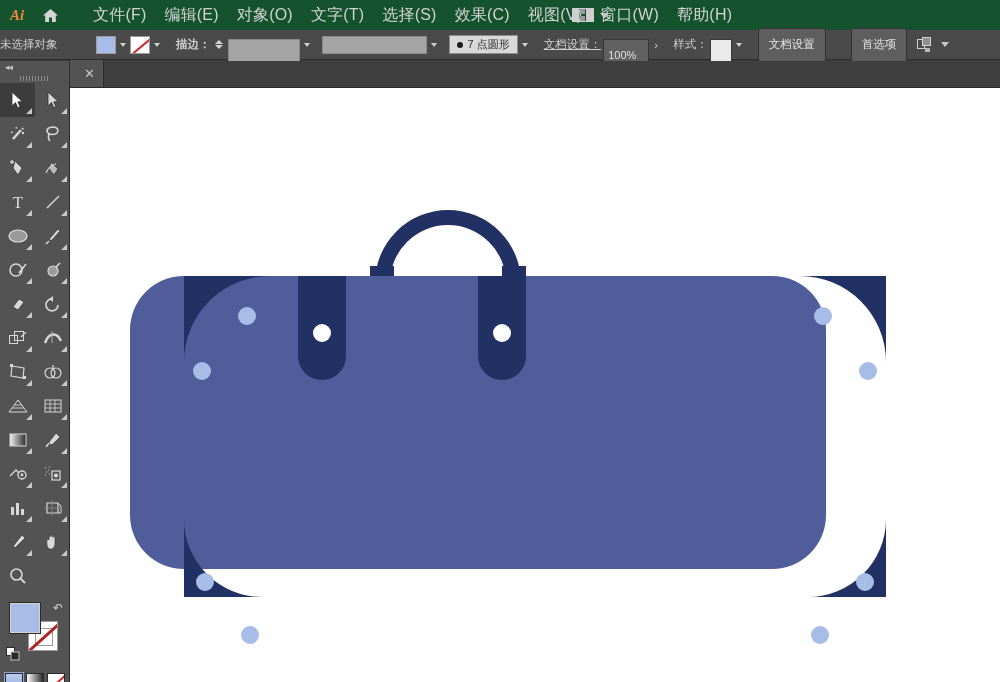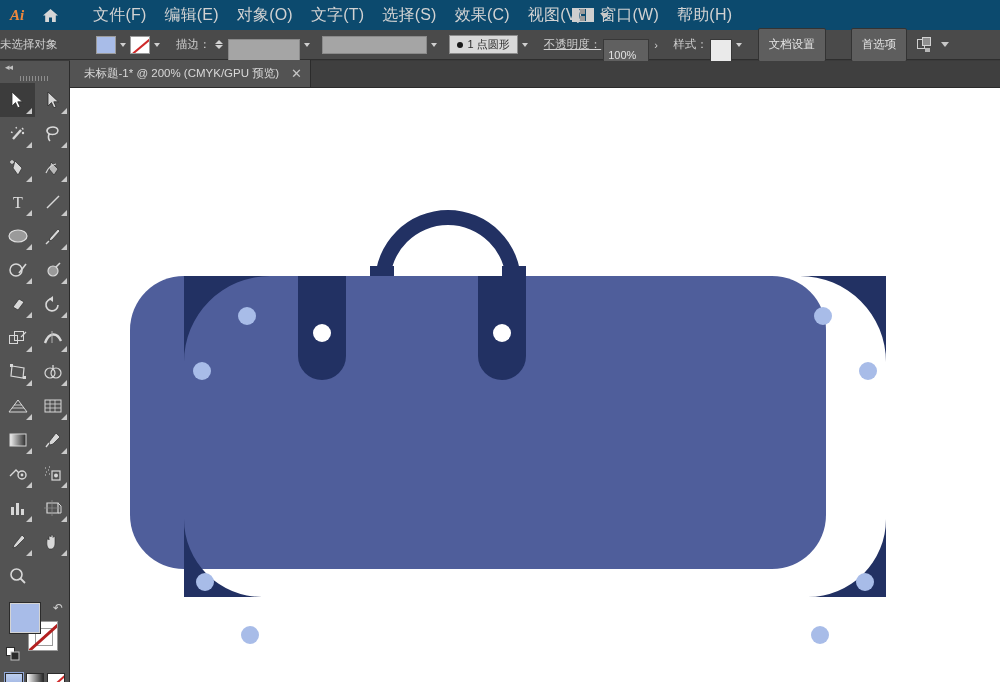--- a/index.html
+++ b/index.html
@@ -7,21 +7,21 @@
     width: 1000px; height: 682px;
     background: #3a3a3a;
     font-family: "Liberation Sans", "DejaVu Sans", sans-serif;
     overflow: hidden;
   }
   #app { position: relative; width: 1000px; height: 682px; }
 
   
   .menubar {
     position: absolute; left: 0; top: 0; width: 1000px; height: 30px;
-    background: #0c4a6e;
+    background: #14532d;
     display: flex; align-items: center;
   }
   .ai-logo {
     width: 34px; height: 30px; display: flex; align-items: center; justify-content: center;
     color: #f0883c; font-size: 15px; font-weight: bold; font-style: italic;
     font-family: "Liberation Serif", serif;
   }
   .home-icon {
     width: 32px; height: 30px; display: flex; align-items: center; justify-content: center;
   }
@@ -208,45 +208,45 @@
     <div class="swatch-box"></div>
     <div class="mini-caret">
         <i></i>
       </div>
 
     <div class="swatch-none"></div>
     <div class="mini-caret">
         <i></i>
       </div>
 
-    <div class="cb-label" style="margin-left:12px;">描边：</div>
+    <div class="cb-label" style="margin-left:12px;font-weight:bold;">描边：</div>
 
     <div class="stepper" style="margin-left:4px;">
       <i class="up"></i>
         <i class="dn"></i>
     </div>
     <div class="field wide disabled" style="margin-left:3px;"></div>
     <div class="mini-caret">
         <i></i>
       </div>
 
     <div class="profile-long" style="margin-left:8px;"></div>
     <div class="mini-caret">
         <i></i>
       </div>
 
     <div class="brush-field" style="margin-left:8px;">
       <span class="dot-black"></span>
-      <span>1 点圆形</span>
+      <span>7 点圆形</span>
     </div>
     <div class="mini-caret">
         <i></i>
       </div>
 
-    <div class="cb-label" style="margin-left:12px; text-decoration: underline;">不透明度：</div>
+    <div class="cb-label" style="margin-left:12px; text-decoration: underline;">文档设置：</div>
     <div class="field opacity" style="margin-left:2px;">100%</div>
     <div class="arrow-right">›</div>
 
     <div class="cb-label" style="margin-left:10px;">样式：</div>
     <div class="field white" style="margin-left:2px;"></div>
     <div class="mini-caret">
         <i></i>
       </div>
 
     <div class="btn" style="margin-left:12px;">文档设置</div>
@@ -255,21 +255,20 @@
     <svg class="doc-icon" viewBox="0 0 18 16">
       <rect x="0.5" y="2.5" width="7" height="9" fill="none" stroke="#cfcfcf"></rect>
       <rect x="5.5" y="0.5" width="8" height="8" fill="#8f8f8f" stroke="#d2d2d2"></rect>
       <path d="M8 11 L13 11 L13 15 L8 15 Z" fill="#b6b6b6"></path>
     </svg>
     <div class="caret" style="margin-left:6px;"></div>
   </div>
 
   <div class="tabbar">
     <div class="doctab">
-      <span class="doctab-title">未标题-1* @ 200% (CMYK/GPU 预览)</span>
       <span class="tab-close">✕</span>
     </div>
   </div>
 
   <div class="toolpanel">
     <div class="tp-collapse">
         <span>◂◂</span>
       </div>
     <div class="tp-grip">
         <span></span>

